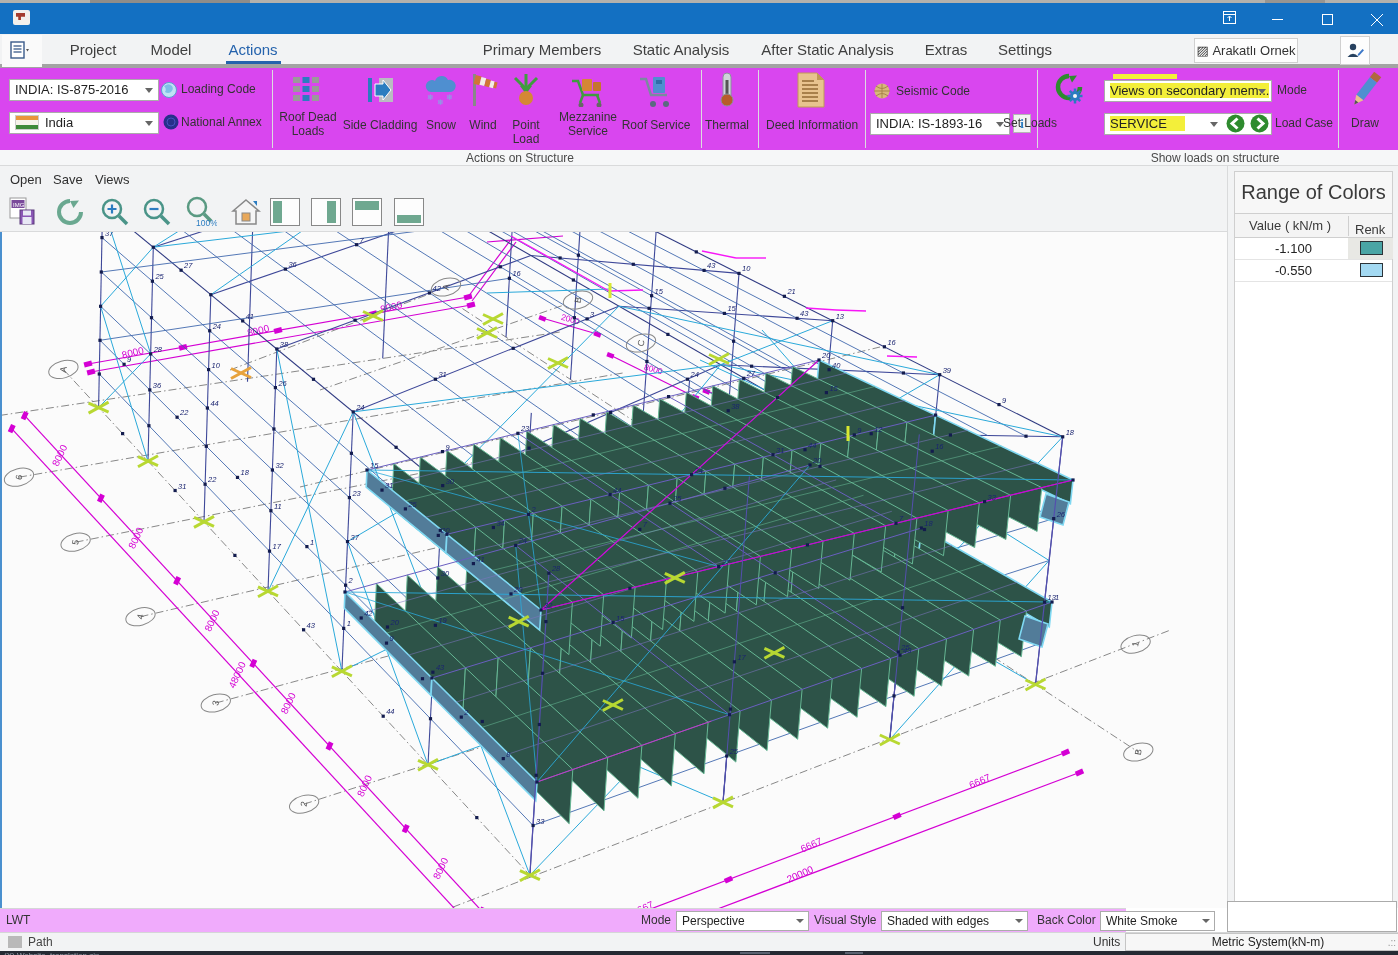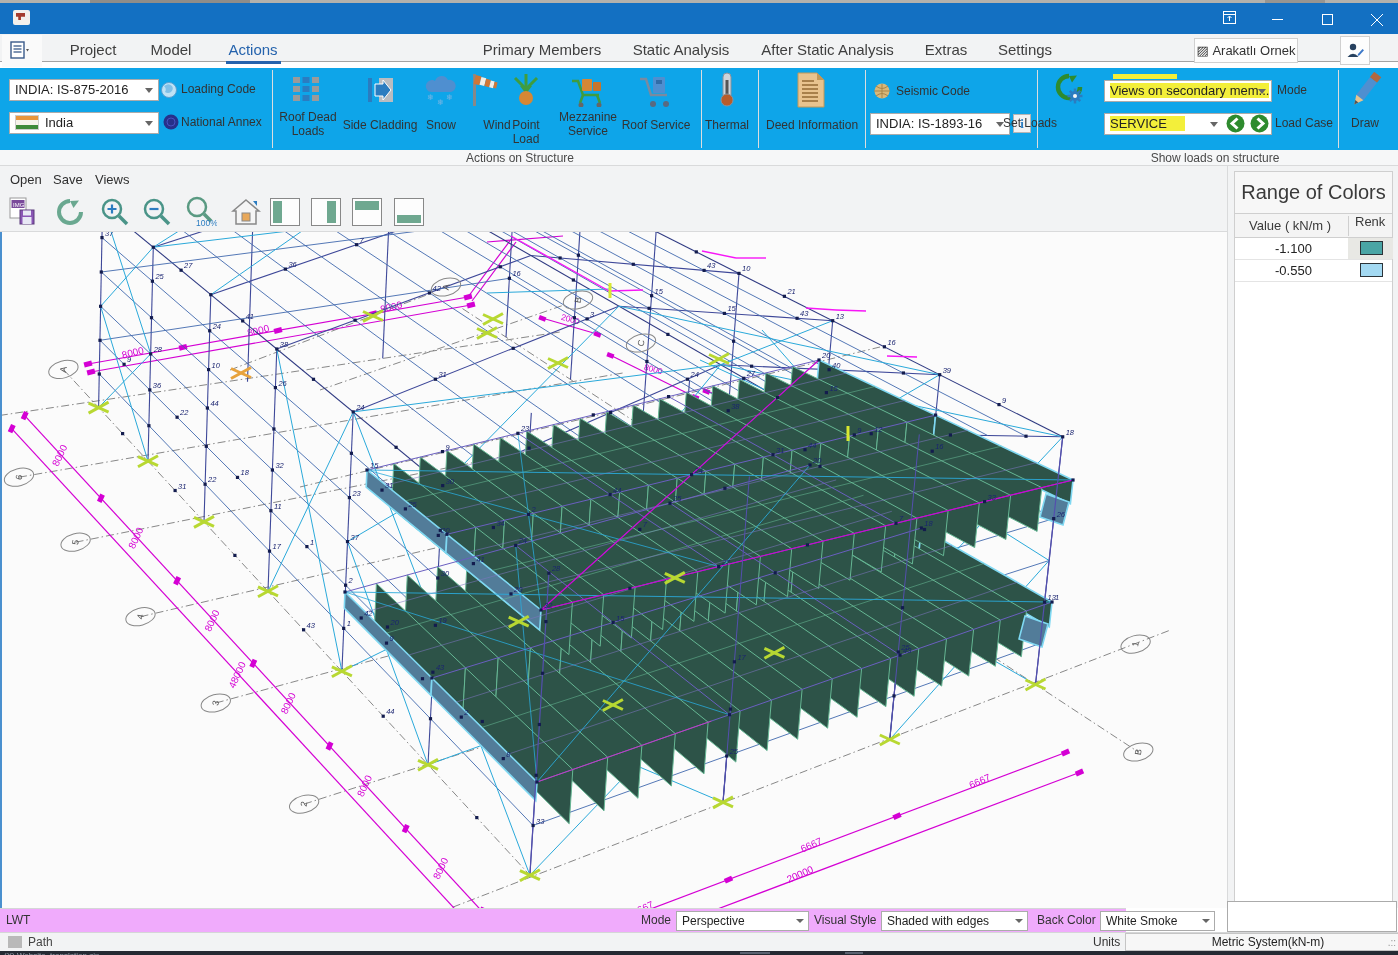--- a/index.html
+++ b/index.html
@@ -1,23 +1,23 @@
 <!DOCTYPE html>
 <html><head><meta charset="utf-8"><style>
 *{margin:0;padding:0;box-sizing:border-box}
 html,body{width:1398px;height:955px;overflow:hidden;font-family:"Liberation Sans",sans-serif;background:#fff}
 #titlebar{position:absolute;left:0;top:3px;width:1398px;height:31px;background:#1370c2}
 #titlebar .title{position:absolute;left:0;right:0;top:7px;text-align:center;color:#fff;font-size:13px}
 #appicon{position:absolute;left:13px;top:7px;width:17px;height:15px;background:#f3f0ec;border-radius:2px}
 #appicon:after{content:"";position:absolute;left:3px;top:3px;width:9px;height:7px;background:#a33b2e;clip-path:polygon(0 0,100% 0,100% 55%,55% 55%,55% 100%,25% 100%,25% 55%,0 55%)}
 .wbtn{position:absolute;top:0;width:46px;height:31px;color:#fff;text-align:center;font-size:13px}
-#tabrow{position:absolute;left:0;top:34px;width:1398px;height:28px;background:#f2f3f4;border-bottom:1px solid #a3a3a3}
+#tabrow{position:absolute;left:0;top:34px;width:1398px;height:34px;background:#f2f3f4;border-bottom:4px solid #a3a3a3}
 .tab{position:absolute;top:0;height:33px;line-height:32px;font-size:15px;color:#3f3f3f;text-align:center}
 #filebtn{position:absolute;left:2px;top:35px;width:40px;height:32px;background:#fafafa}
-#ribbon{position:absolute;left:0;top:68px;width:1398px;height:82px;background:#0ea5e9}
+#ribbon{position:absolute;left:0;top:68px;width:1398px;height:82px;background:#d946ef}
 #grouplabels{position:absolute;left:0;top:150px;width:1398px;height:16px;background:#f6f7f8;border-bottom:1px solid #d9dadb}
 .glabel{position:absolute;top:1px;font-size:12px;color:#4a4a4a;text-align:center}
 .gsep{position:absolute;top:72px;width:1px;height:92px;background:#dcdddf}
 .combo{position:absolute;height:22px;background:#fff;border:1px solid #ababab;font-size:13px;color:#222;line-height:20px;padding-left:5px;white-space:nowrap;overflow:hidden}
 .combo .arr{position:absolute;right:5px;top:8px;width:0;height:0;border-left:4px solid transparent;border-right:4px solid transparent;border-top:5px solid #666}
 .icolabel{position:absolute;font-size:12px;color:#333;text-align:center;white-space:nowrap}
 #toolbar1{position:absolute;left:0;top:166px;width:1227px;height:28px;background:#f2f3f4}
 .menuitem{position:absolute;top:6px;font-size:13px;color:#2f2f2f}
 #toolbar2{position:absolute;left:0;top:194px;width:1227px;height:38px;background:#f2f3f4;border-bottom:1px solid #d9dadb}
 #viewport{position:absolute;left:0;top:232px;width:1227px;height:676px;background:#fbfbfb;overflow:hidden}
@@ -124,21 +124,21 @@
 <svg style="position:absolute;left:468px;top:6px" width="30" height="32" viewBox="0 0 30 32">
       <rect x="5" y="0" width="3" height="32" fill="#888"></rect>
       <g transform="rotate(14 7 4)">
         <rect x="7" y="1" width="6" height="9" fill="#d07636"></rect>
         <rect x="13" y="1.5" width="5" height="8" fill="#f3ede6"></rect>
         <rect x="18" y="2" width="5" height="7.5" fill="#d07636"></rect>
         <rect x="23" y="2.5" width="4" height="7" fill="#f3ede6"></rect>
         <rect x="27" y="3" width="3" height="6" fill="#d07636"></rect>
       </g>
     </svg>
-<div class="icolabel" style="left:464px;top:50px;width:66px">Wind</div>
+<div class="icolabel" style="left:450px;top:50px;width:66px">Wind</div>
 <svg style="position:absolute;left:511px;top:6px" width="30" height="32" viewBox="0 0 30 32">
       <g stroke="#3f9c3f" stroke-width="3" fill="none">
         <path d="M15 0 V14"></path>
         <path d="M4 4 L13 13"></path>
         <path d="M26 4 L17 13"></path>
       </g>
       <path d="M15 20 L9 12 H21 Z" fill="#3f9c3f"></path>
       <circle cx="15" cy="24" r="7" fill="#d58735"></circle>
     </svg>
 <div class="icolabel" style="left:480px;top:50px;width:92px">Point<br>Load</div>
@@ -977,21 +977,21 @@
         <text font-size="9" fill="#555" text-anchor="middle" dy="3" font-family="Liberation Sans, sans-serif" transform="rotate(-80)">C</text>
       </g>
     </svg>
     <div style="position:absolute;left:0;top:0;width:2px;height:676px;background:#4a90cf"></div>
   </div>
 <div id="rpanel">
  <div id="rtitle">Range of Colors</div>
  <div id="rtable">
   <div style="position:relative;height:24px;background:#f4f4f4;border-bottom:1px solid #cfcfcf;font-size:13px;color:#3a3a3a">
     <span style="position:absolute;left:14px;top:4px">Value ( kN/m )</span>
-        <span style="position:absolute;left:120px;top:0">Renk</span>
+        <span style="position:absolute;left:120px;top:8px">Renk</span>
     <div style="position:absolute;left:113px;top:2px;width:1px;height:20px;background:#cfcfcf"></div>
   </div>
   <div style="position:relative;height:22px;border-bottom:1px solid #e4e4e4;font-size:13px;color:#222">
     <span style="position:absolute;left:40px;top:3px">-1.100</span>
     <div style="position:absolute;left:113px;top:0;width:45px;height:21px;background:#e8e8e4"></div>
     <div style="position:absolute;left:125px;top:3px;width:23px;height:14px;background:#4aa5a5;border:1.5px solid #2c3338"></div>
   </div>
   <div style="position:relative;height:22px;border-bottom:1px solid #e4e4e4;font-size:13px;color:#222">
     <span style="position:absolute;left:40px;top:3px">-0.550</span>
     <div style="position:absolute;left:125px;top:3px;width:23px;height:14px;background:#a3d9f2;border:1.5px solid #2c3338"></div>

